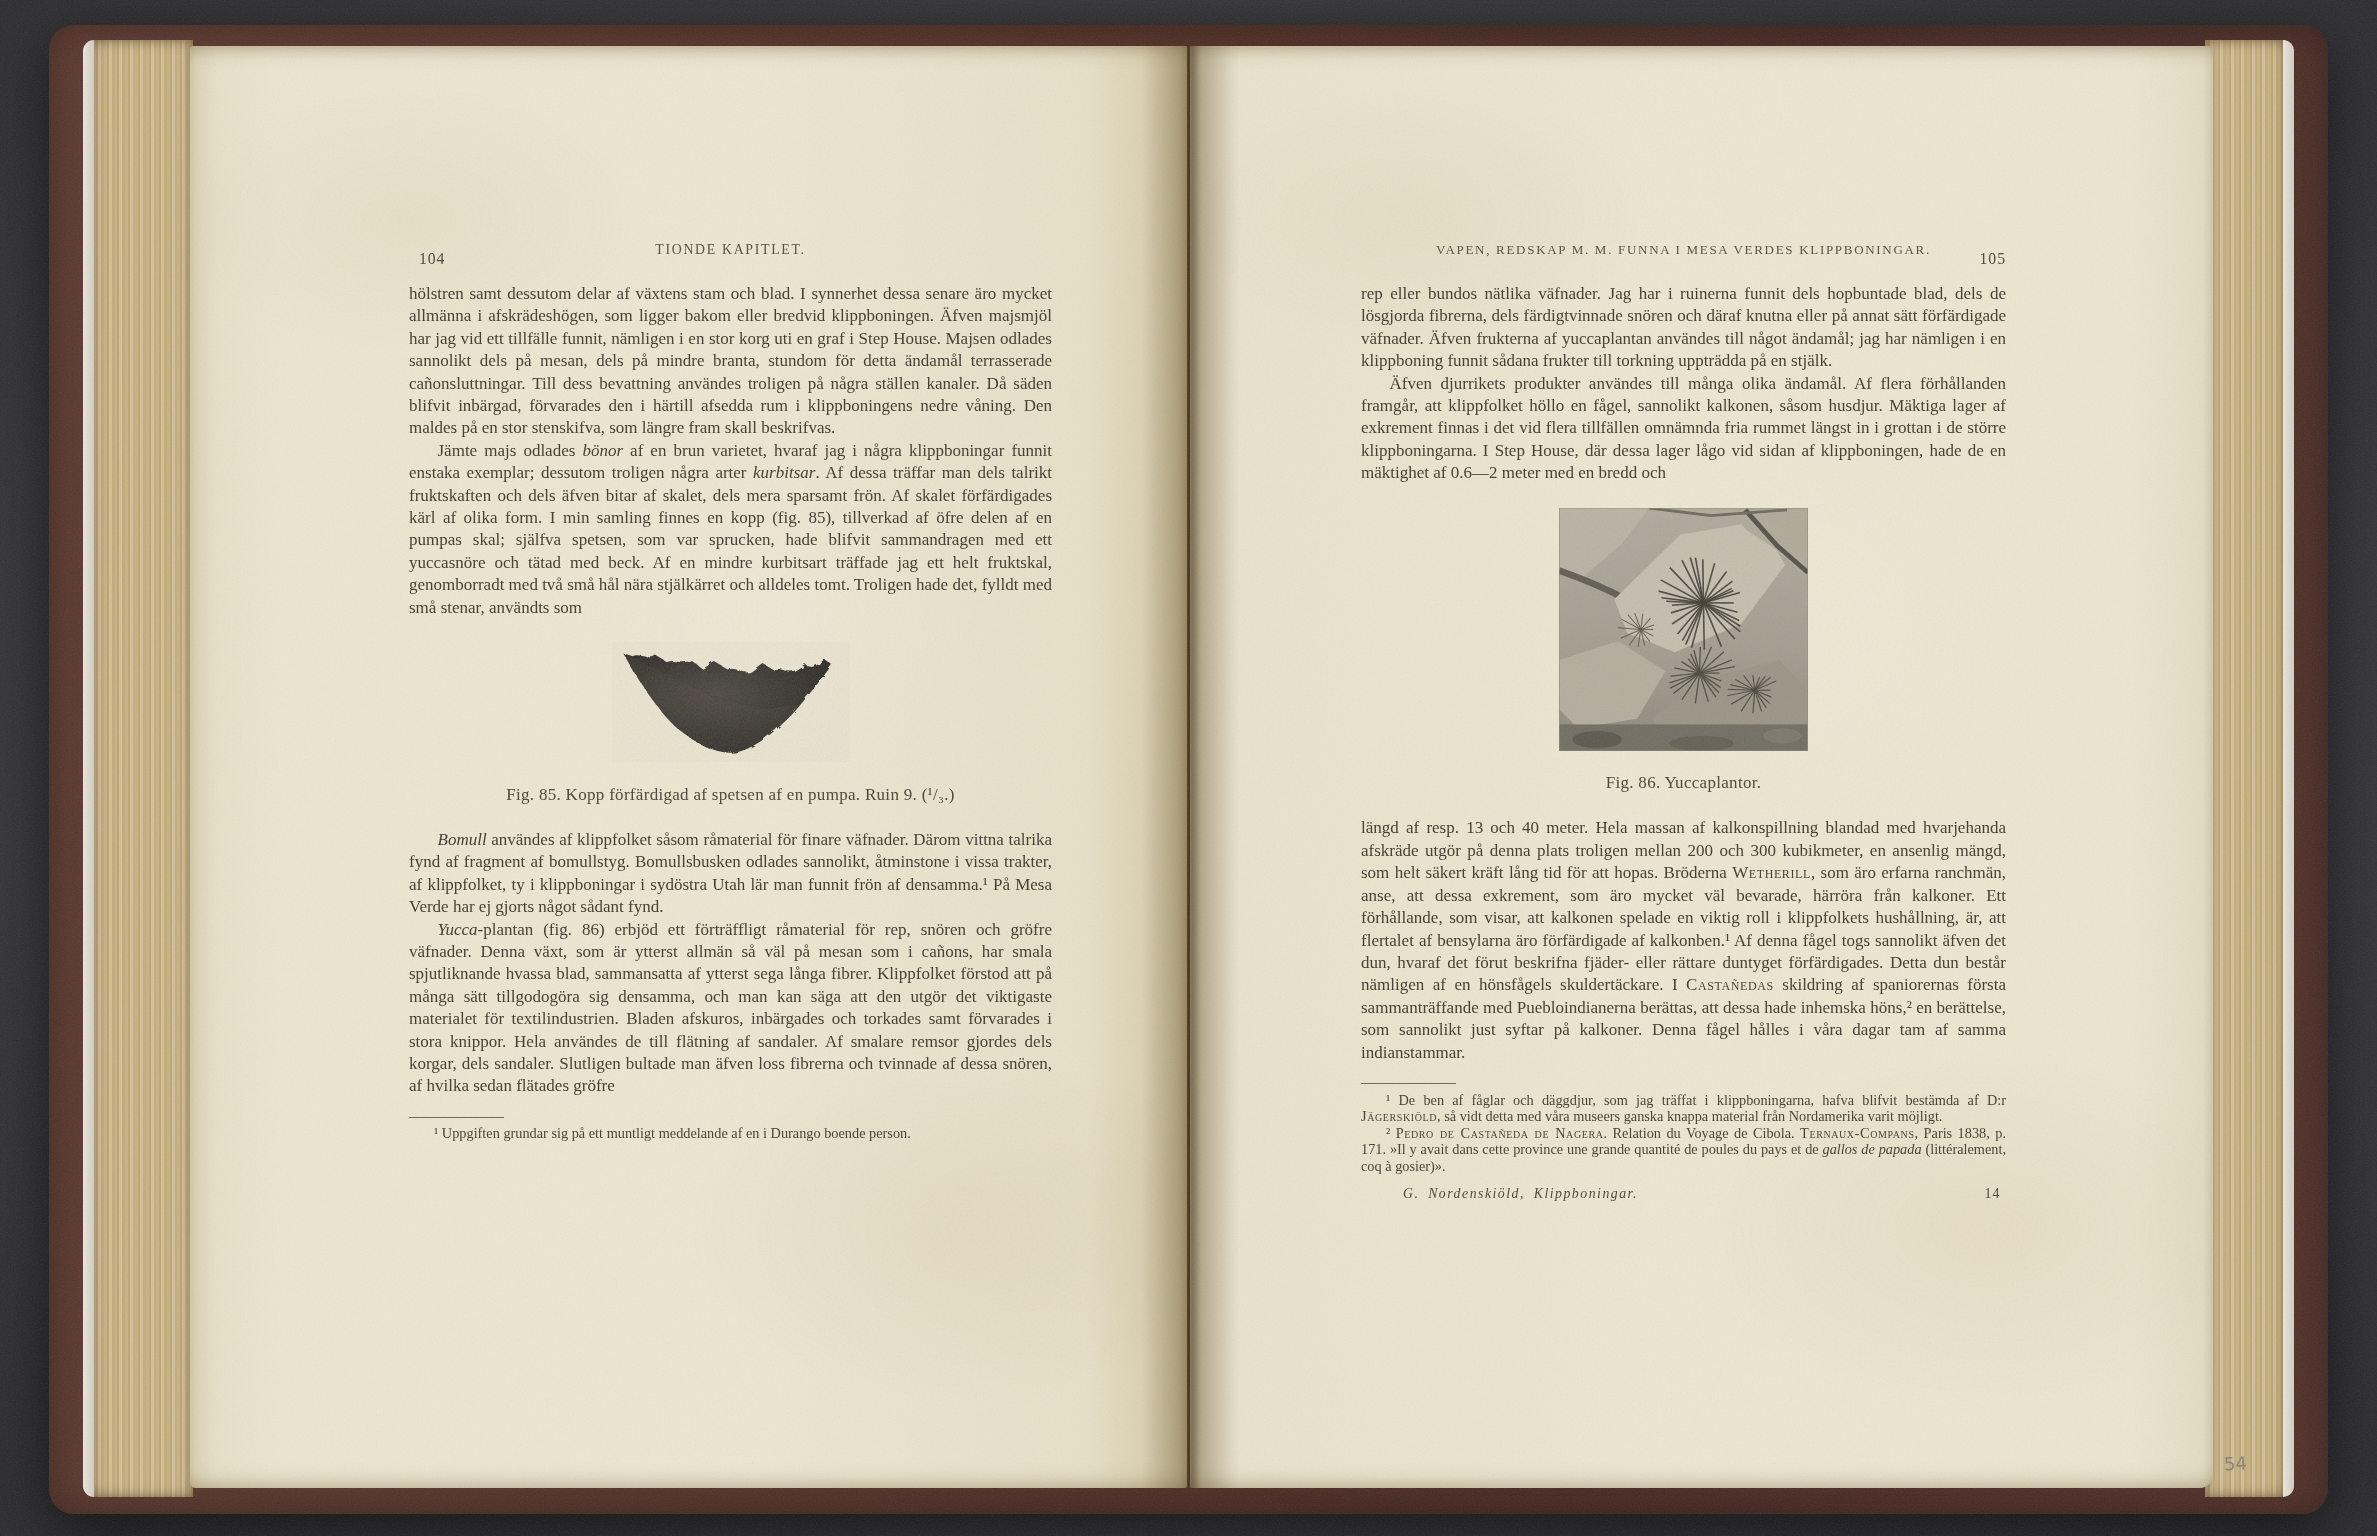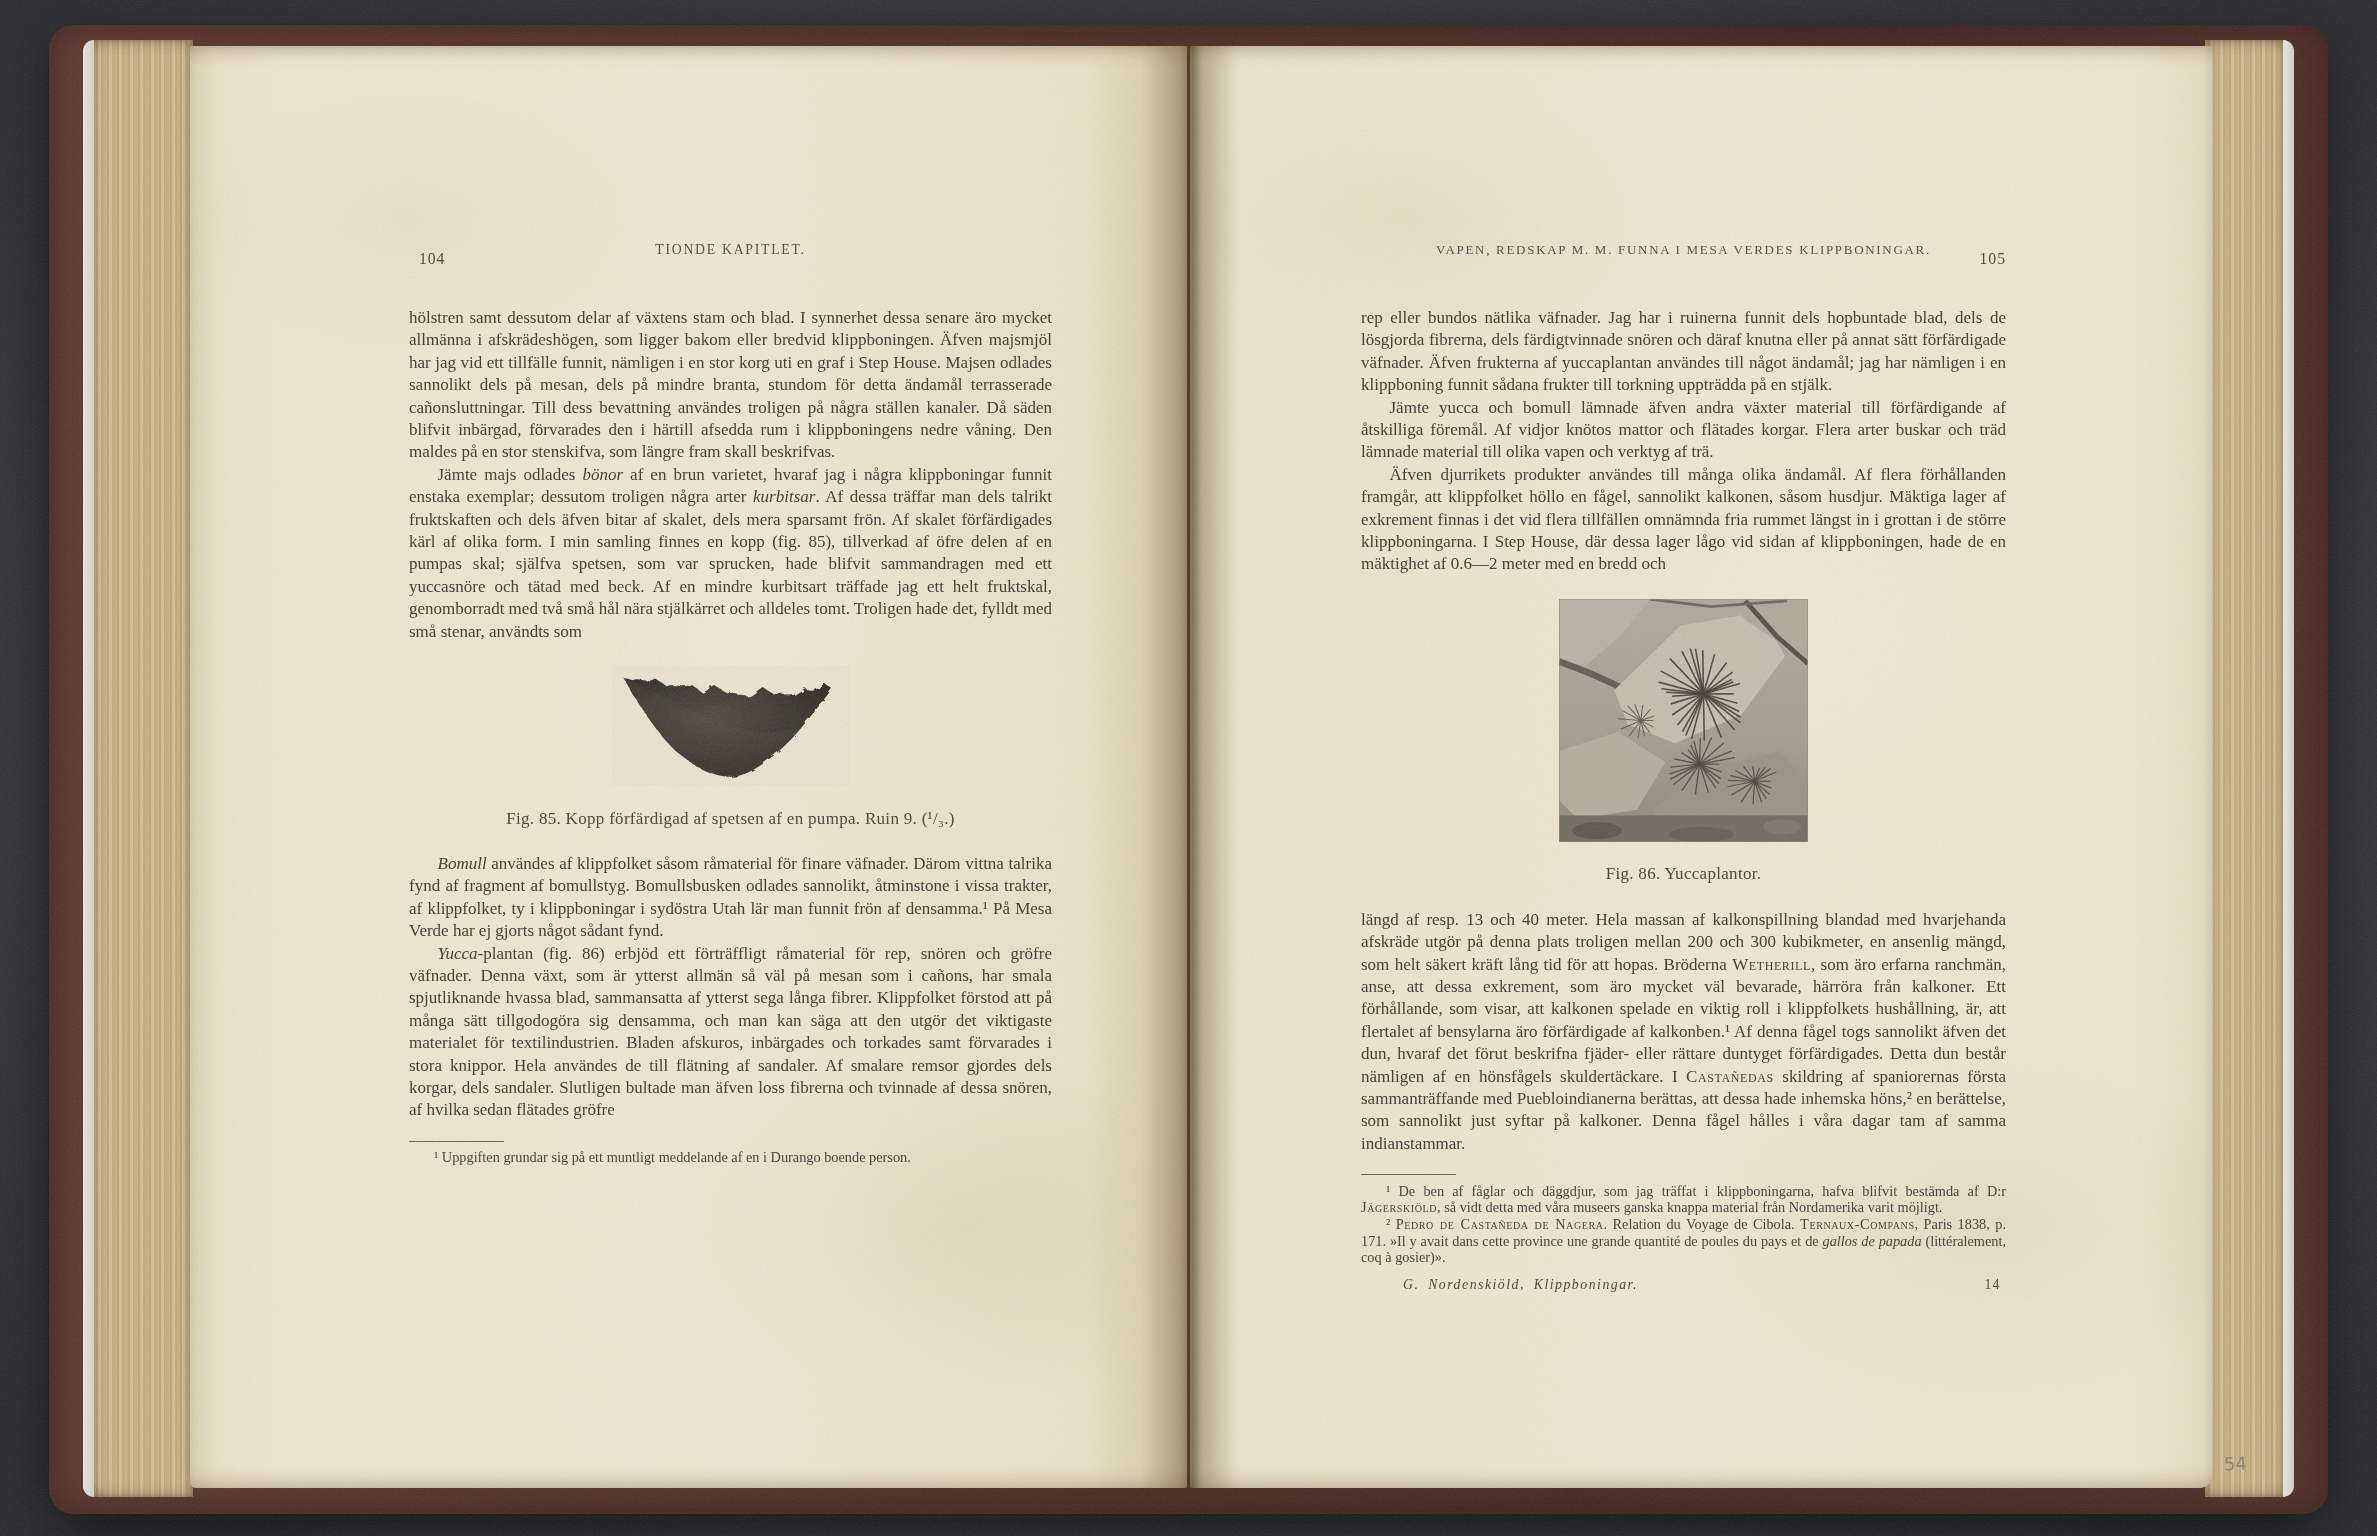--- a/index.html
+++ b/index.html
@@ -33,21 +33,21 @@
                radial-gradient(285px 285px at 60% 40%,rgba(255,250,235,.10),transparent 70%);}
   .content{position:absolute;top:196px;}
   .page.left .content{left:219px;width:643px;}
   .page.right .content{left:171px;width:645px;}
   .runhead{position:relative;height:25px;font-size:15.7px;color:#4c463c;}
   .runhead .pn{position:absolute;top:8px;letter-spacing:1px;margin-left:8px;}
   .page.left .runhead .pn{left:1.9px;}
   .page.right .runhead .pn{right:0px;}
   .runhead .title{position:absolute;left:0;right:0;text-align:center;font-size:13px;letter-spacing:1.7px;color:#554f44;}
   .page.left .runhead .title{font-size:13.8px;}
-  .bodytext{margin-top:40px;font-size:17px;line-height:22.4px;text-align:justify;color:#413b31;}
+  .bodytext{margin-top:16px;font-size:17px;line-height:22.4px;text-align:justify;color:#413b31;}
   .bodytext p{margin:0;}
   .bodytext p.ind{text-indent:28.5px;}
   .fig{margin:23px auto 0;text-align:center;}
   .figcap{margin-top:15px;text-align:center;font-size:17px;color:#4b453a;letter-spacing:0.3px;}
   .figgap{margin-bottom:23px;}
   .fnblock{margin-top:19px;}
   .fnrule{width:95px;border:0;border-top:1.4px solid #6d6659;margin:0 0 7.6px 0;}
   .fn{font-size:14.3px;line-height:16.6px;text-align:justify;color:#45403.6;color:#454036;}
   .fn p{margin:0;text-indent:25px;}
   .sigline{display:flex;justify-content:space-between;align-items:flex-start;margin-top:11.4px;font-size:13.8px;color:#4b453a;}
@@ -121,21 +121,20 @@
 
     <div class="page right">
       <div class="mottle"></div>
       <div class="content">
         <div class="runhead">
           <span class="title">VAPEN, REDSKAP M. M. FUNNA I MESA VERDES KLIPPBONINGAR.</span>
           <span class="pn">105</span>
         </div>
         <div class="bodytext">
           <p><span>rep eller bundos nätlika väfnader. Jag har i ruinerna funnit dels hopbuntade blad, dels de lösgjorda fibrerna, dels färdigtvinnade snören och däraf knutna eller på annat sätt förfärdigade väfnader. Äfven frukterna af yuccaplantan användes till något ändamål; jag har nämligen i en klippboning funnit sådana frukter till torkning uppträdda på en stjälk.</span></p>
-          <p class="ind"><span>Jämte yucca och bomull lämnade äfven andra växter material till förfärdigande af åtskilliga föremål. Af vidjor knötos mattor och flätades korgar. Flera arter buskar och träd lämnade material till olika vapen och verktyg af trä.</span></p>
           <p class="ind"><span>Äfven djurrikets produkter användes till många olika ändamål. Af flera förhållanden framgår, att klippfolket höllo en fågel, sannolikt kalkonen, såsom husdjur. Mäktiga lager af exkrement finnas i det vid flera tillfällen omnämnda fria rummet längst in i grottan i de större klippboningarna. I Step House, där dessa lager lågo vid sidan af klippboningen, hade de en mäktighet af 0.6—2 meter med en bredd och</span></p>
 
           <div class="fig">
             <svg width="249" height="243" viewBox="0 0 262 256">
               <defs>
                 <linearGradient id="rockbg" x1="0" y1="0" x2="0" y2="1">
                   <stop offset="0%" stop-color="#b3ad9e"></stop>
                     <stop offset="60%" stop-color="#a49e8f"></stop>
                     <stop offset="100%" stop-color="#8d8779"></stop>
                 </linearGradient>

